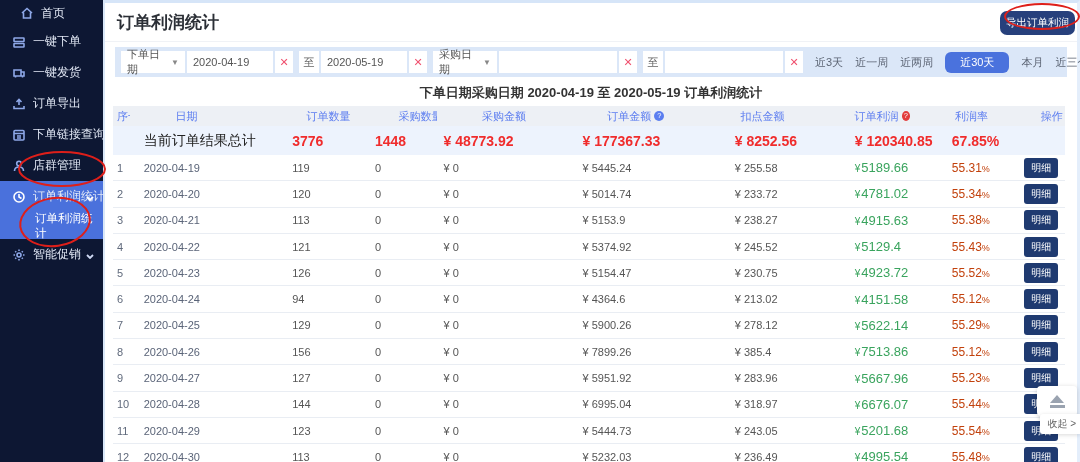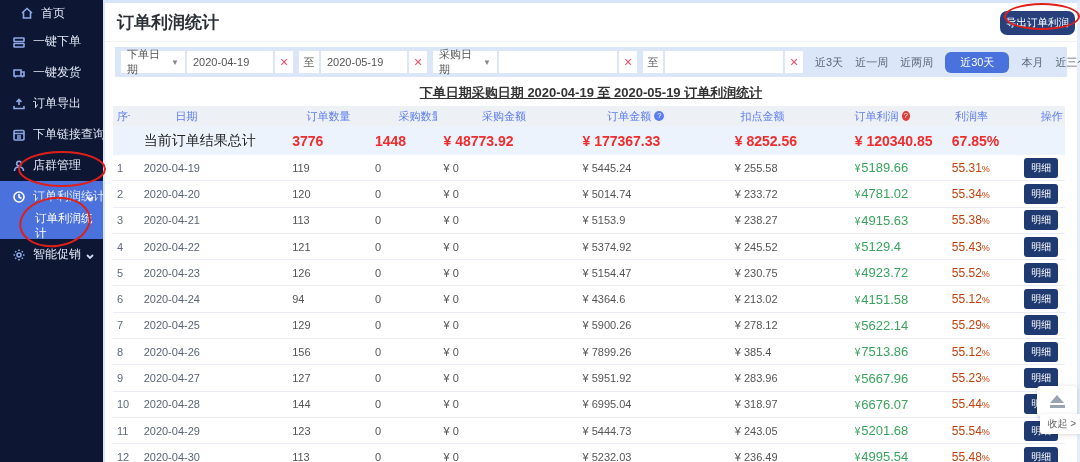--- a/index.html
+++ b/index.html
@@ -40,21 +40,21 @@
   .seg.value { min-width:86px; }
   .seg.value.empty { min-width:118px; }
   .seg.xbox { min-width:18px; justify-content:center; color:#f0506e; font-weight:bold; cursor:pointer; margin-right:6px; }
   .seg.tolabel { min-width:20px; justify-content:center; color:#666; }
   .caret { font-size:8px; color:#888; margin-left:6px; }
   .ranges { margin-left:auto; display:flex; align-items:center; }
   .range-link { color:#5c6574; margin:0 6px; cursor:pointer; white-space:nowrap; }
   .range-link.selected { background:#4a72dd; color:#fff; padding:3px 15px; border-radius:6px; }
 
   
-  .subtitle { text-align:center; font-size:13px; font-weight:bold; color:#333; margin:7px 0 4px 0;text-decoration:underline; }
+  .subtitle { text-align:center; font-size:13px; font-weight:bold; color:#333; margin:7px 0 4px 0; }
   .table { margin:0 12px 0 8px; }
   .tr { display:flex; align-items:center; width:100%; }
   .td { padding-left:4px; overflow:hidden; white-space:nowrap; }
   .c-idx{width:2.8%} .c-date{width:15.6%} .c-oqty{width:8.7%} .c-pqty{width:7.2%}
   .c-pamt{width:14.6%} .c-oamt{width:16%} .c-ded{width:12.6%} .c-profit{width:10.2%}
   .c-rate{width:7.6%} .c-act{width:4.7%}
   .thead { height:20px; background:#edf0f5; font-size:11px; color:#5b7cf0;gap:41px; }
   .thead .td { display:flex; align-items:center; }
   .info-dot { width:10px; height:10px; border-radius:50%; color:#fff; font-size:7.5px; line-height:10px;
               text-align:center; margin-left:3px; display:inline-block; }

